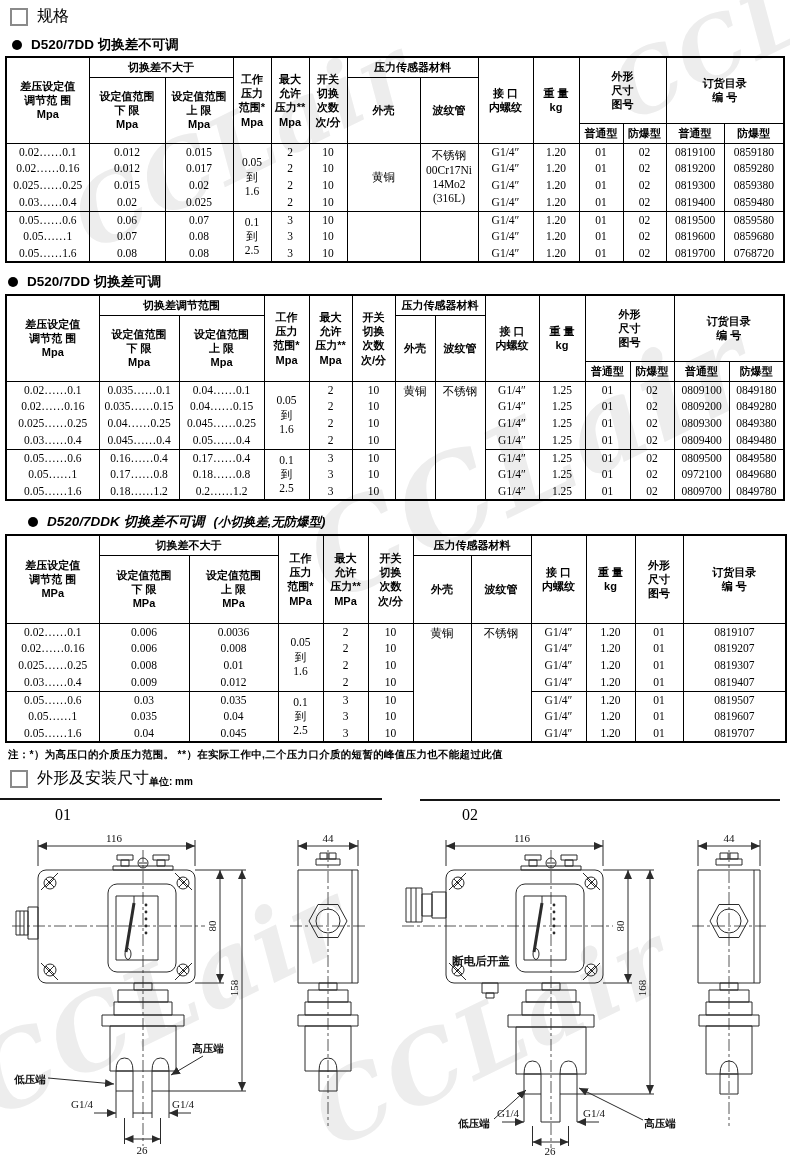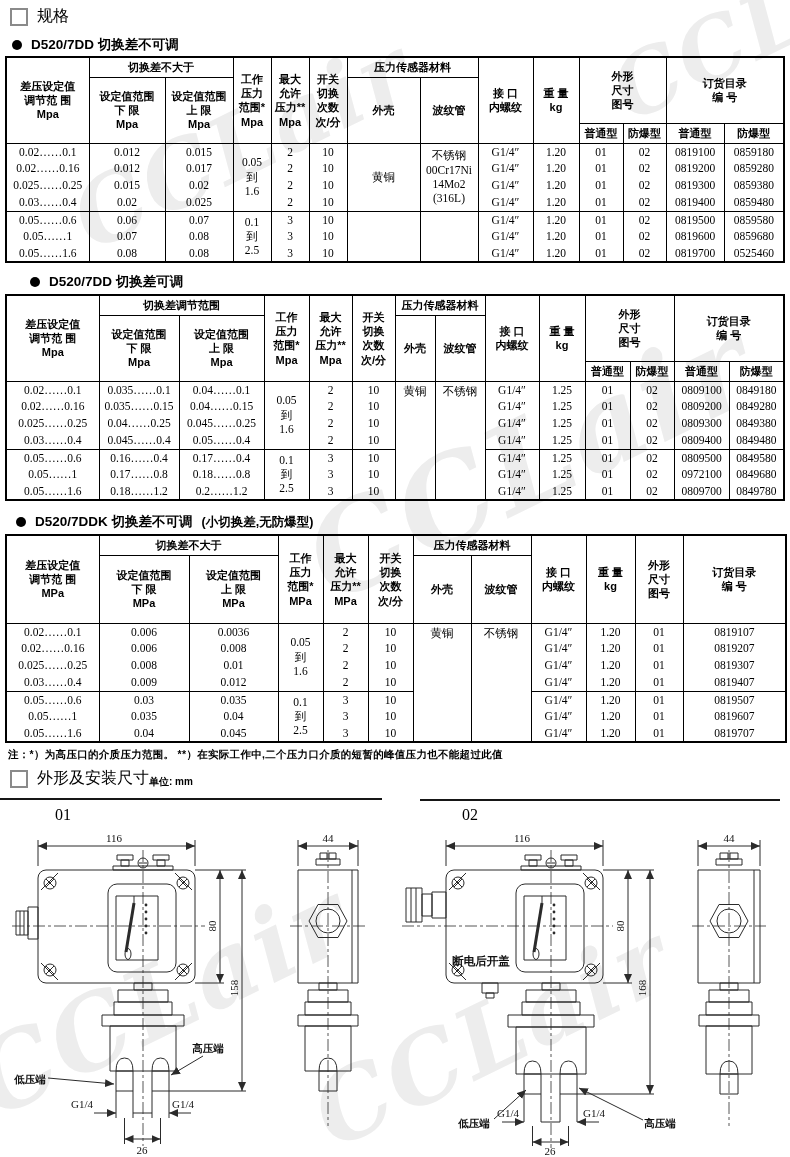--- a/index.html
+++ b/index.html
@@ -224,26 +224,26 @@
         <td>0.05……1.6</td>
         <td>0.08</td>
         <td>0.08</td>
         <td>3</td>
         <td>10</td>
         <td>G1/4″</td>
         <td>1.20</td>
         <td>01</td>
         <td>02</td>
         <td>0819700</td>
-        <td>0525460</td>
+        <td>0768720</td>
       </tr>
     </tbody>
   </table>
 
-<div class="layer bullet-row" style="left:30px;top:273px;">
+<div class="layer bullet-row" style="left:8px;top:273px;">
   <span class="bullet"></span>
   <span>D520/7DD  切换差可调</span>
   <span class="suffix"></span>
 </div>
 <table class="spec layer" style="left:5px;top:294px;">
     <colgroup>
       <col style="width: 93px;">
       <col style="width: 80px;">
       <col style="width: 85px;">
       <col style="width: 45px;">
@@ -400,21 +400,21 @@
         <td>G1/4″</td>
         <td>1.25</td>
         <td>01</td>
         <td>02</td>
         <td>0809700</td>
         <td>0849780</td>
       </tr>
     </tbody>
   </table>
 
-<div class="layer bullet-row" style="left:16px;top:513px;">
+<div class="layer bullet-row" style="left:28px;top:513px;font-style:italic;">
   <span class="bullet"></span>
   <span>D520/7DDK 切换差不可调</span>
   <span class="suffix">(小切换差,无防爆型)</span>
 </div>
 <table class="spec layer" style="left:5px;top:534px;">
     <colgroup>
       <col style="width: 93px;">
       <col style="width: 90px;">
       <col style="width: 89px;">
       <col style="width: 45px;">

